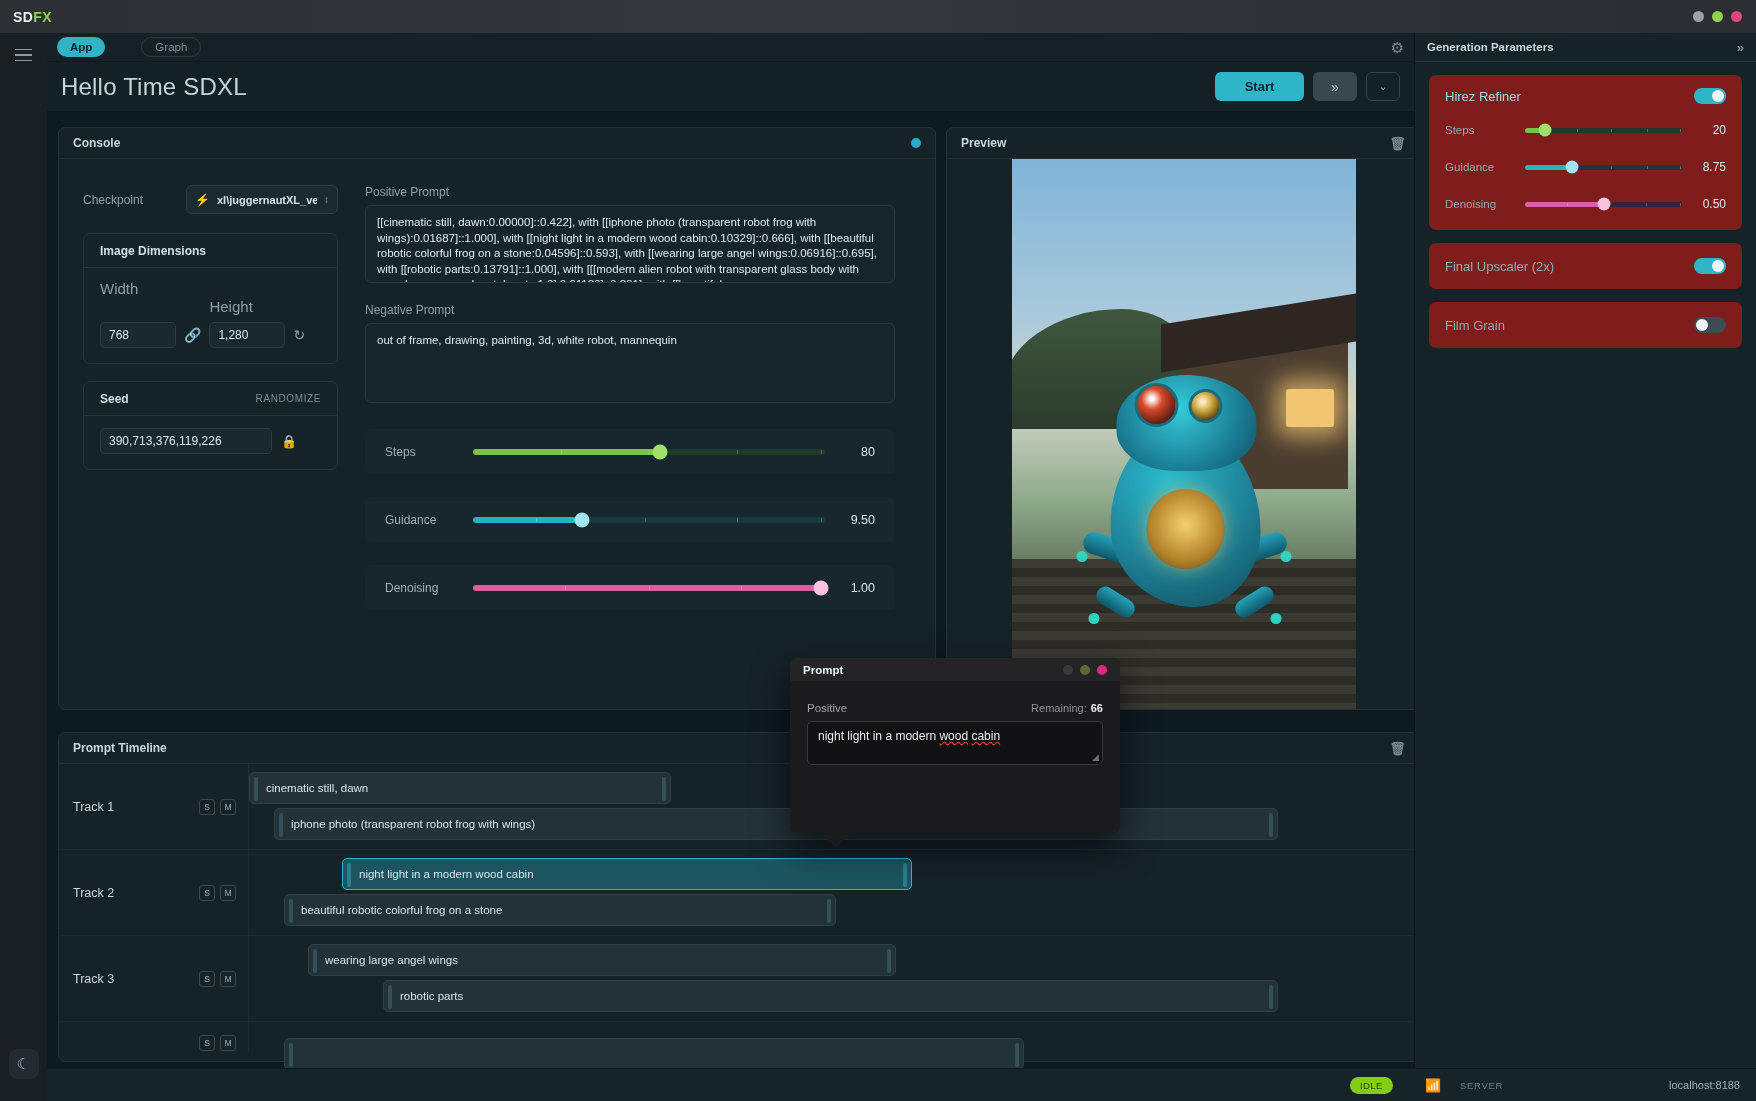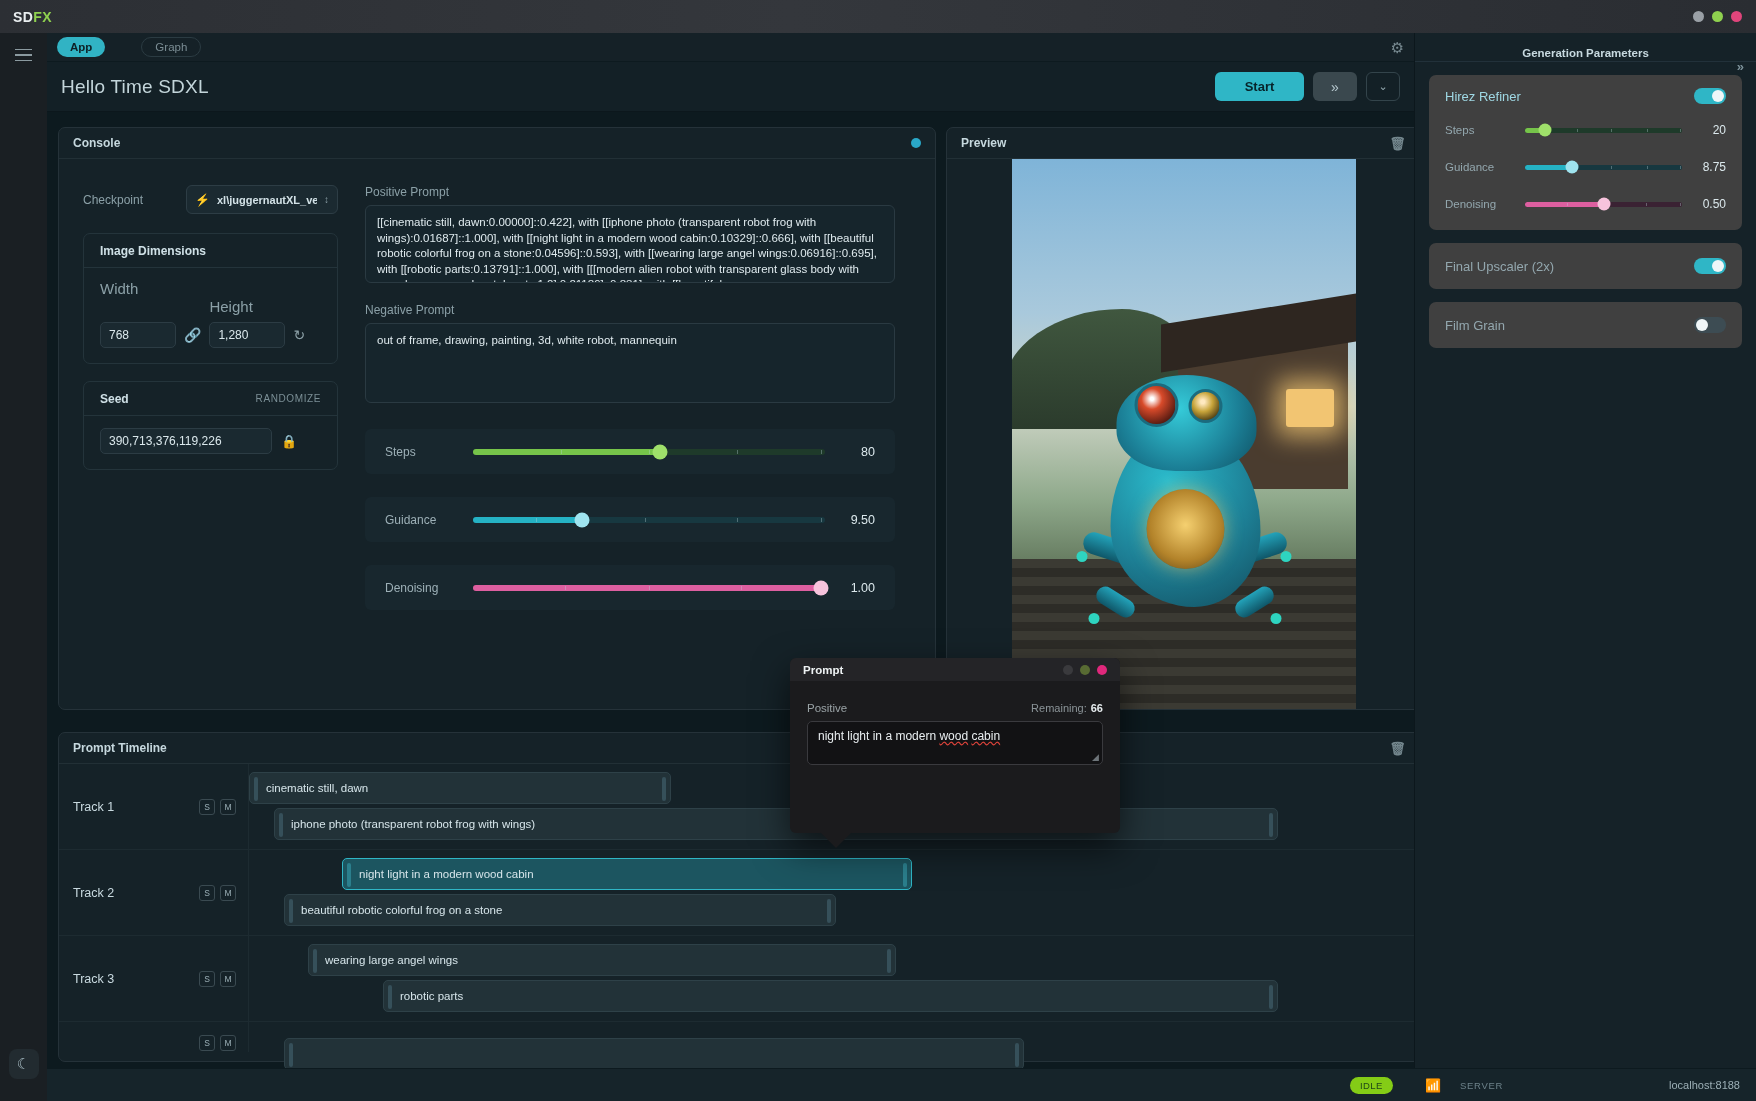--- a/index.html
+++ b/index.html
@@ -56,21 +56,21 @@
   .gear {
     margin-left: auto; color: #76888f; font-size: 15px; cursor: pointer; line-height: 1;
   }
 
   
   .header {
     position: absolute; left: 47px; top: 62px; width: 1367px; height: 50px;
     background: #132026; border-bottom: 1px solid #0c171c;
     display: flex; align-items: center; padding: 0 14px;
   }
-  .page-title { font-size: 19px; color: #c3d5da; letter-spacing: .2px; }
+  .page-title { font-size: 24px; color: #c3d5da; letter-spacing: .2px; }
   .hdr-actions { margin-left: auto; display: flex; align-items: center; gap: 9px; }
   .btn-start {
     width: 89px; height: 29px; border-radius: 6px; background: #2fb6c6; color: #07242a;
     font-size: 13px; font-weight: bold; display: flex; align-items: center;
     justify-content: center; cursor: pointer; border: none;
   }
   .btn-chev {
     width: 44px; height: 29px; border-radius: 6px; background: #3a484e; color: #b6c8ce;
     font-size: 14px; display: flex; align-items: center; justify-content: center;
     cursor: pointer; border: none;
@@ -223,24 +223,24 @@
   .clip.sel { background: #1c5560; border-color: #2fb6c6; }
   .clip.sel::before, .clip.sel::after { background: #2b7f8d; }
 
   
   .sidebar {
     position: absolute; right: 0; top: 33px; width: 342px; height: 1035px;
     background: #152228; border-left: 1px solid #0c171c;
   }
   .sb-head {
     height: 29px; display: flex; align-items: center; padding: 14px 12px;
-    border-bottom: 1px solid #22313a; font-size: 11.5px; font-weight: bold; color: #c7d9df; flex-direction: column;
+    border-bottom: 1px solid #22313a; font-size: 11.5px; font-weight: bold; color: #c7d9df;
   }
   .sb-expand { margin-left: auto; color: #7c9199; font-size: 13px; cursor: pointer; }
-  .sb-card { margin: 13px 14px 0 14px; background: #404040; border-radius: 7px; padding: 13px 16px; }
+  .sb-card { margin: 13px 14px 0 14px; background: #7f1d1d; border-radius: 7px; padding: 13px 16px; }
   .sb-card-head { display: flex; align-items: center; margin-bottom: 13px; }
   .sb-title { font-size: 13px; color: #9fd8e4; }
   .sb-title.dim { color: #93a7ae; }
   .toggle {
     margin-left: auto; width: 32px; height: 16px; border-radius: 9px; position: relative;
     cursor: pointer;
   }
   .toggle.on { background: #2fb6c6; }
   .toggle.off { background: #3d4c53; }
   .toggle i { position: absolute; top: 2px; width: 12px; height: 12px; border-radius: 50%;

